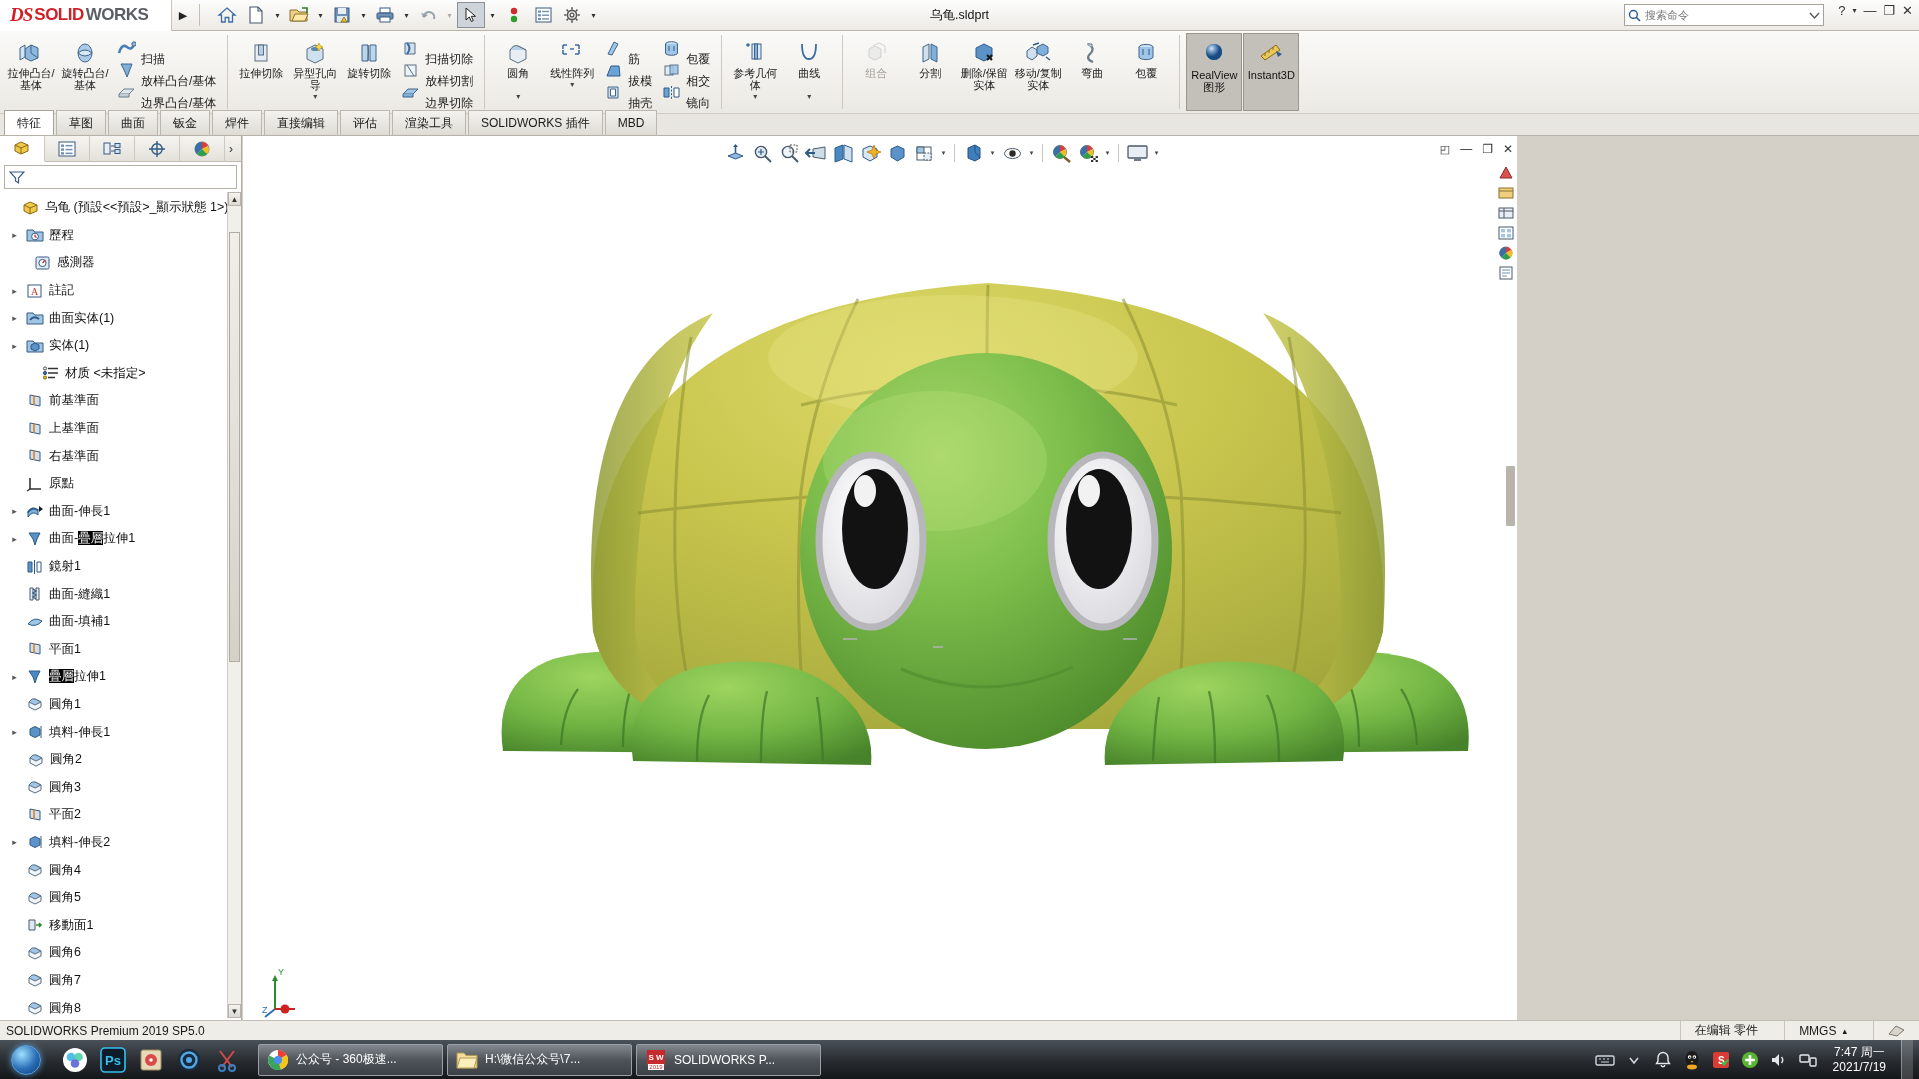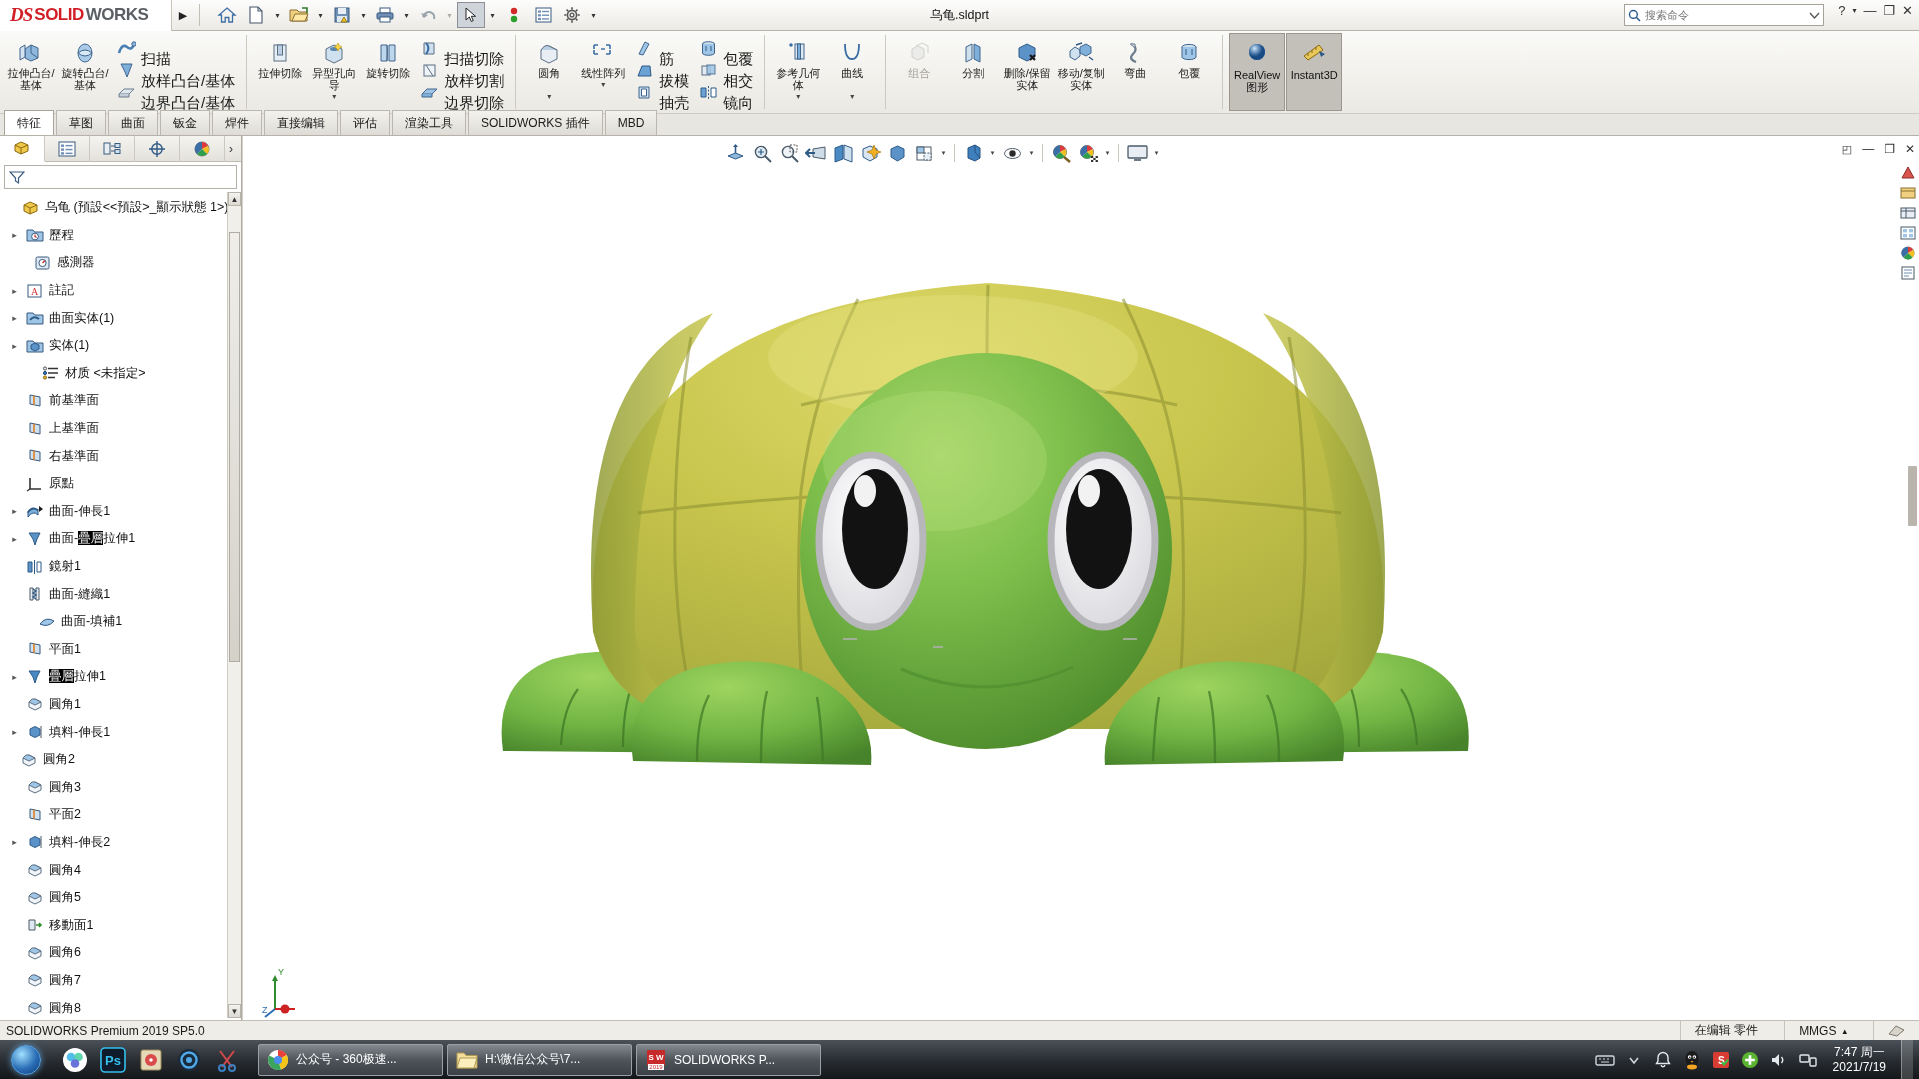--- a/index.html
+++ b/index.html
@@ -3,21 +3,21 @@
 <meta charset="utf-8">
 <style>
   * { box-sizing: border-box; margin: 0; padding: 0; }
   html, body {
     width: 1919px; height: 1079px;
     overflow: hidden;
     font-family: "Liberation Sans", sans-serif;
     font-size: 12px;
     background: #d4d0c8;
   }
-  .app { position: relative; width: 1919px; height: 1079px; }
+  .app { position: relative; width: 1517px; height: 1079px; }
 
   
   .titlebar {
     position: absolute; top: 0; left: 0; width: 1919px; height: 31px;
     background: linear-gradient(#fdfdfd, #eceae4);
     border-bottom: 1px solid #b8b4ab;
     display: flex; align-items: center;
   }
   .sw-logo {
     width: 172px; height: 31px; background: #fff;
@@ -72,21 +72,21 @@
   .rgroup { display: flex; align-items: stretch; padding: 2px 4px; }
   .rsep { width: 1px; background: #cdc9c0; margin: 4px 2px; }
   .rbig {
     width: 54px; display: flex; flex-direction: column; align-items: center;
     justify-content: flex-start; padding-top: 6px; text-align: center;
   }
   .rbig .ic { height: 26px; display: flex; align-items: flex-end; }
   .rbig .lbl { font-size: 11px; line-height: 12px; color: #1a1a1a; margin-top: 2px; }
   .rcol { display: flex; flex-direction: column; justify-content: center; gap: 1px; padding: 3px 2px; }
   .rsmall { display: flex; align-items: center; gap: 5px; height: 21px; padding: 0 3px; }
-  .rsmall .lbl { font-size: 15px; color: #1a1a1a; white-space: nowrap; margin-top: 18px; }
+  .rsmall .lbl { font-size: 12px; color: #1a1a1a; white-space: nowrap; margin-top: 18px; }
   .dropcaret { font-size: 8px; color: #444; text-align: center; height: 11px; line-height: 11px; }
   .rbtn-toggle {
     width: 56px; display: flex; flex-direction: column; align-items: center;
     justify-content: flex-start; padding-top: 7px; text-align: center;
     background: #c3c0ba; border: 1px solid #9a968e;
   }
   .rbtn-toggle .lbl { font-size: 11px; line-height: 12px; color: #111; margin-top: 3px; }
 
   
   .tabstrip {
@@ -870,21 +870,21 @@
           <div class="twist"></div>
           <div class="tico">
             <svg width="18" height="16" viewBox="0 0 18 16">
               <path d="M4 2 L7 2 L7 14 L4 14 Z" fill="#e8eef4" stroke="#4a5a68"></path>
               <path d="M10 2 L13 2 L13 14 L10 14 Z" fill="#e8eef4" stroke="#4a5a68"></path>
               <path d="M7 3 L10 5 L7 7 L10 9 L7 11 L10 13" fill="none" stroke="#2e5a87" stroke-width="1.3"></path>
             </svg>
           </div>
           <div class="tlbl">曲面-縫織1</div>
         </div>
-        <div class="trow" style="padding-left: 20px;">
+        <div class="trow" style="padding-left: 8px;">
           <div class="twist"></div>
           <div class="tico">
             <svg width="18" height="16" viewBox="0 0 18 16">
               <path d="M2 10 Q8 2 16 7 Q10 14 2 10 Z" fill="#9fc6e6" stroke="#2e5a87"></path>
             </svg>
           </div>
           <div class="tlbl">曲面-填補1</div>
         </div>
         <div class="trow" style="padding-left: 8px;">
           <div class="twist"></div>
@@ -918,21 +918,21 @@
         <div class="trow" style="padding-left: 8px;">
           <div class="twist">▸</div>
           <div class="tico">
             <svg width="18" height="16" viewBox="0 0 18 16">
               <path d="M4 5 L9 2.5 L14 5 L14 11 L9 13.5 L4 11 Z" fill="#5b93c9" stroke="#2e5a87"></path>
               <path d="M15 2 v12" stroke="#4a5a68"></path>
             </svg>
           </div>
           <div class="tlbl">填料-伸長1</div>
         </div>
-        <div class="trow" style="padding-left: 2px;">
+        <div class="trow" style="padding-left: 9px;">
           <div class="twist"></div>
           <div class="tico">
             <svg width="18" height="16" viewBox="0 0 18 16">
               <path d="M3 6 L9 3 L15 6 L15 11 L9 14 L3 11 Z" fill="#f1f4f8" stroke="#5a6e82"></path>
               <path d="M3 6 Q6 1.5 9 3 L15 6 L9 9 Z" fill="#9fc6e6" stroke="#5a6e82"></path>
             </svg>
           </div>
           <div class="tlbl">圓角2</div>
         </div>
         <div class="trow" style="padding-left: 8px;">

